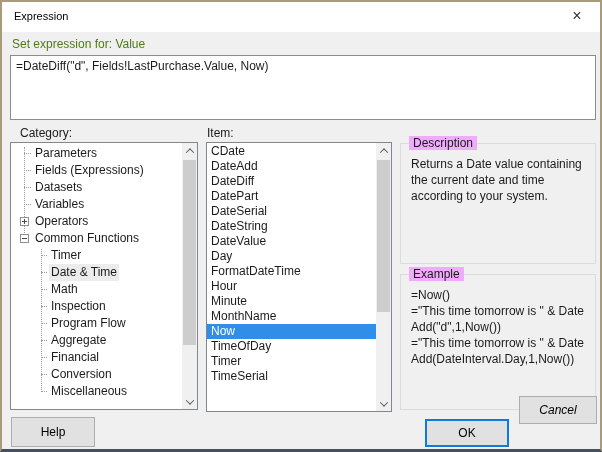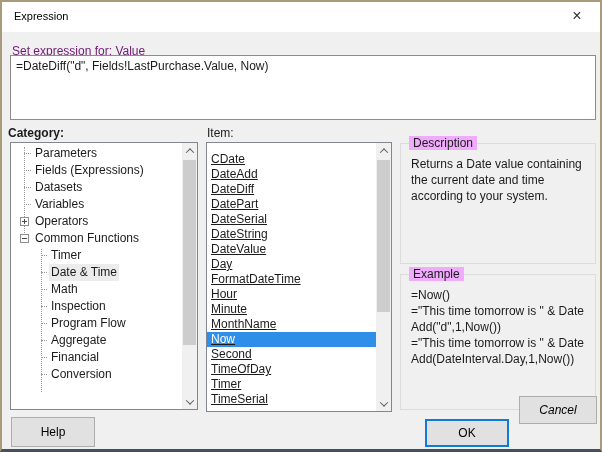--- a/index.html
+++ b/index.html
@@ -15,30 +15,30 @@
   }
 
   
   .titlebar { position:absolute; left:0; top:0; right:0; height:30px; background:#ffffff; }
   .titlebar .title { position:absolute; left:12px; top:8px; font-size:11px; color:#000; }
   .close-btn { position:absolute; right:8px; top:2px; width:30px; height:24px;
                display:flex; align-items:center; justify-content:center;
                font-size:16px; color:#333; cursor:default; }
 
   
-  .subtitle { position:absolute; left:10px; top:35px; color:#701a75;margin-top:7px; }
+  .subtitle { position:absolute; left:10px; top:35px; color:#4d7c0f; }
 
   
   .exprbox { position:absolute; left:8px; top:53px; width:586px; height:65px;
              background:#ffffff; border:1px solid #8c8c8c; padding:3px 5px;
              white-space:pre-wrap; line-height:15px; }
 
   
   .col-label { position:absolute; top:124px; }
-  .cat-label { left:6px;font-weight:bold; }
+  .cat-label { left:18px; }
   .item-label { left:205px; }
 
   
   .treebox { position:absolute; left:8px; top:140px; width:188px; height:268px;
              background:#ffffff; border:1px solid #82878f; }
   .listbox { position:absolute; left:204px; top:140px; width:186px; height:270px;
              background:#ffffff; border:1px solid #82878f; }
   .rows { position:absolute; left:0; top:0; right:15px; bottom:0; overflow:hidden; padding-top:2px; }
 
   
@@ -117,48 +117,48 @@
         <div class="trow lvl0 node"><span class="pm plus"></span><span class="tlab">Operators</span></div>
         <div class="trow lvl0 node"><span class="pm minus"></span><span class="tlab">Common Functions</span></div>
         <div class="trow lvl1 leaf"><span class="tlab">Timer</span></div>
         <div class="trow lvl1 leaf tsel"><span class="tlab">Date &amp; Time</span></div>
         <div class="trow lvl1 leaf"><span class="tlab">Math</span></div>
         <div class="trow lvl1 leaf"><span class="tlab">Inspection</span></div>
         <div class="trow lvl1 leaf"><span class="tlab">Program Flow</span></div>
         <div class="trow lvl1 leaf"><span class="tlab">Aggregate</span></div>
         <div class="trow lvl1 leaf"><span class="tlab">Financial</span></div>
         <div class="trow lvl1 leaf"><span class="tlab">Conversion</span></div>
+        <div class="trow lvl1 leaf"><span class="tlab">Miscellaneous</span></div>
       </div>
     <div class="sbar">
       <div class="sbtn up">
           <span class="chev up"></span>
         </div>
       <div class="sthumb" style="top:17px;height:185px;"></div>
       <div class="sbtn down">
           <span class="chev down"></span>
         </div>
     </div>
   </div>
 
   <div class="listbox">
-    <div class="rows" style="padding-top:9px;text-decoration:underline;">
+    <div class="rows" style="padding-top:1px;">
         <div class="lrow">CDate</div>
         <div class="lrow">DateAdd</div>
         <div class="lrow">DateDiff</div>
         <div class="lrow">DatePart</div>
         <div class="lrow">DateSerial</div>
         <div class="lrow">DateString</div>
         <div class="lrow">DateValue</div>
         <div class="lrow">Day</div>
         <div class="lrow">FormatDateTime</div>
         <div class="lrow">Hour</div>
         <div class="lrow">Minute</div>
         <div class="lrow">MonthName</div>
         <div class="lrow lsel">Now</div>
-        <div class="lrow">Second</div>
         <div class="lrow">TimeOfDay</div>
         <div class="lrow">Timer</div>
         <div class="lrow">TimeSerial</div>
       </div>
     <div class="sbar">
       <div class="sbtn up">
           <span class="chev up"></span>
         </div>
       <div class="sthumb" style="top:17px;height:152px;"></div>
       <div class="sbtn down">

